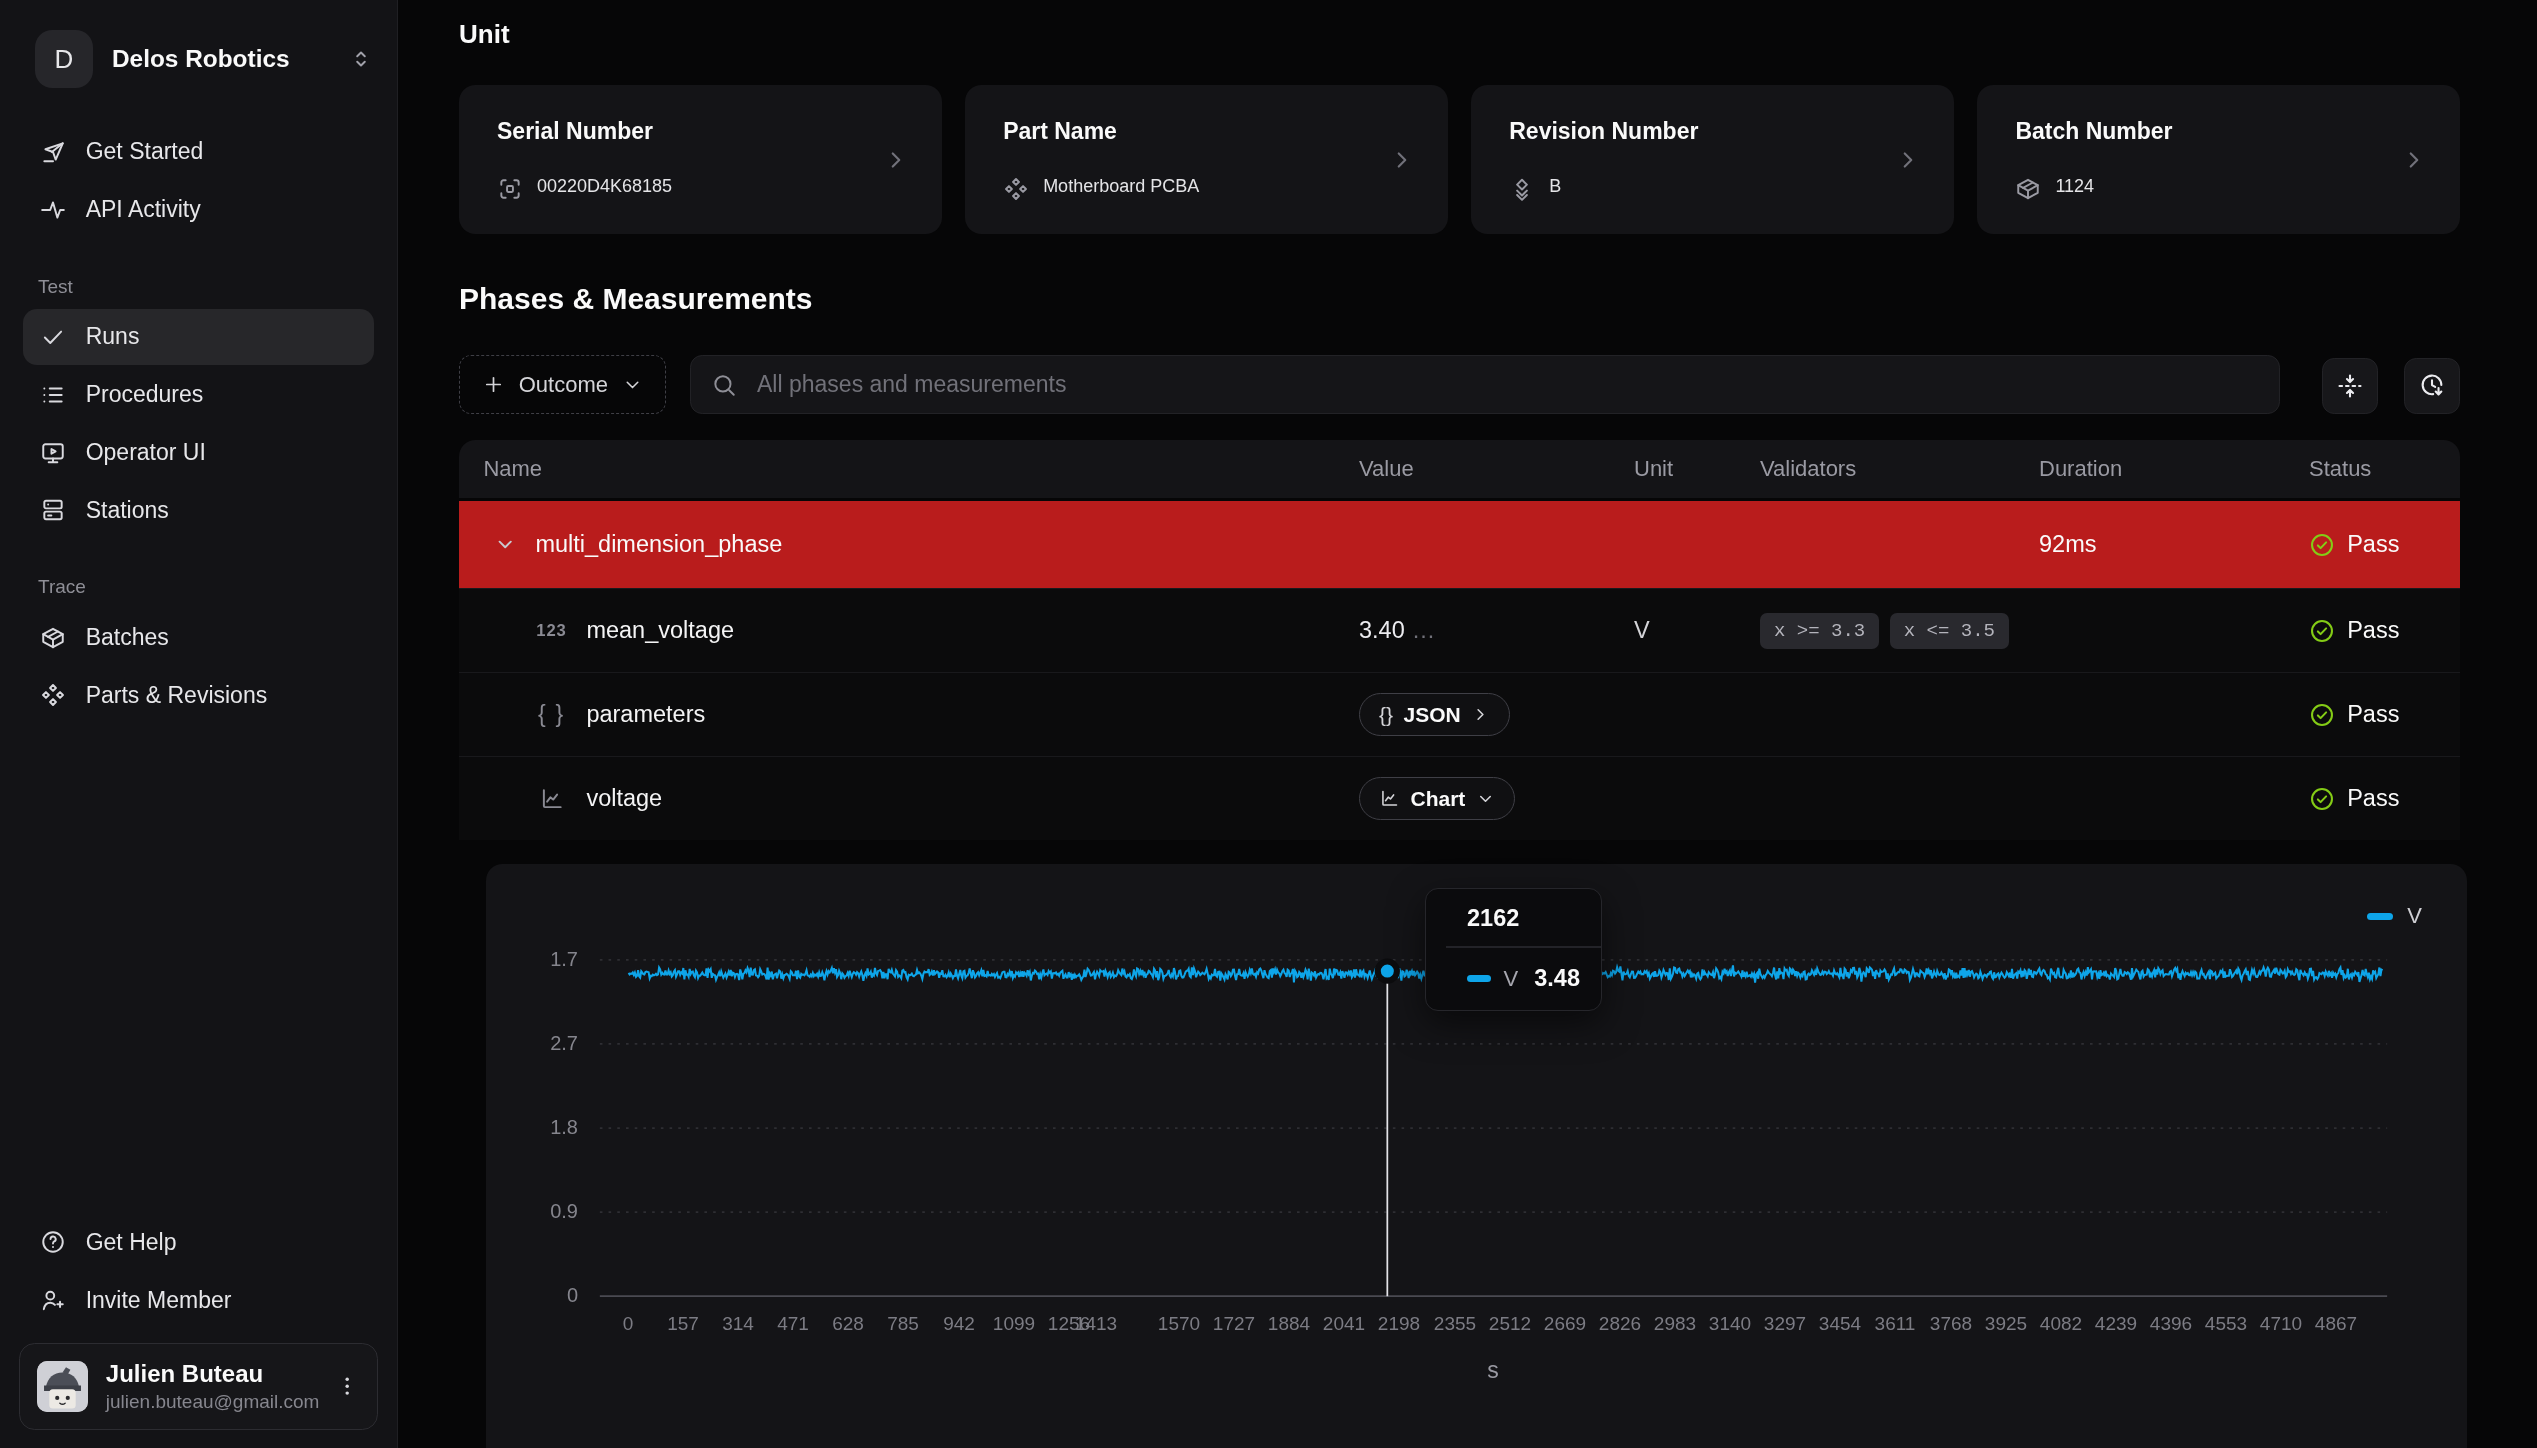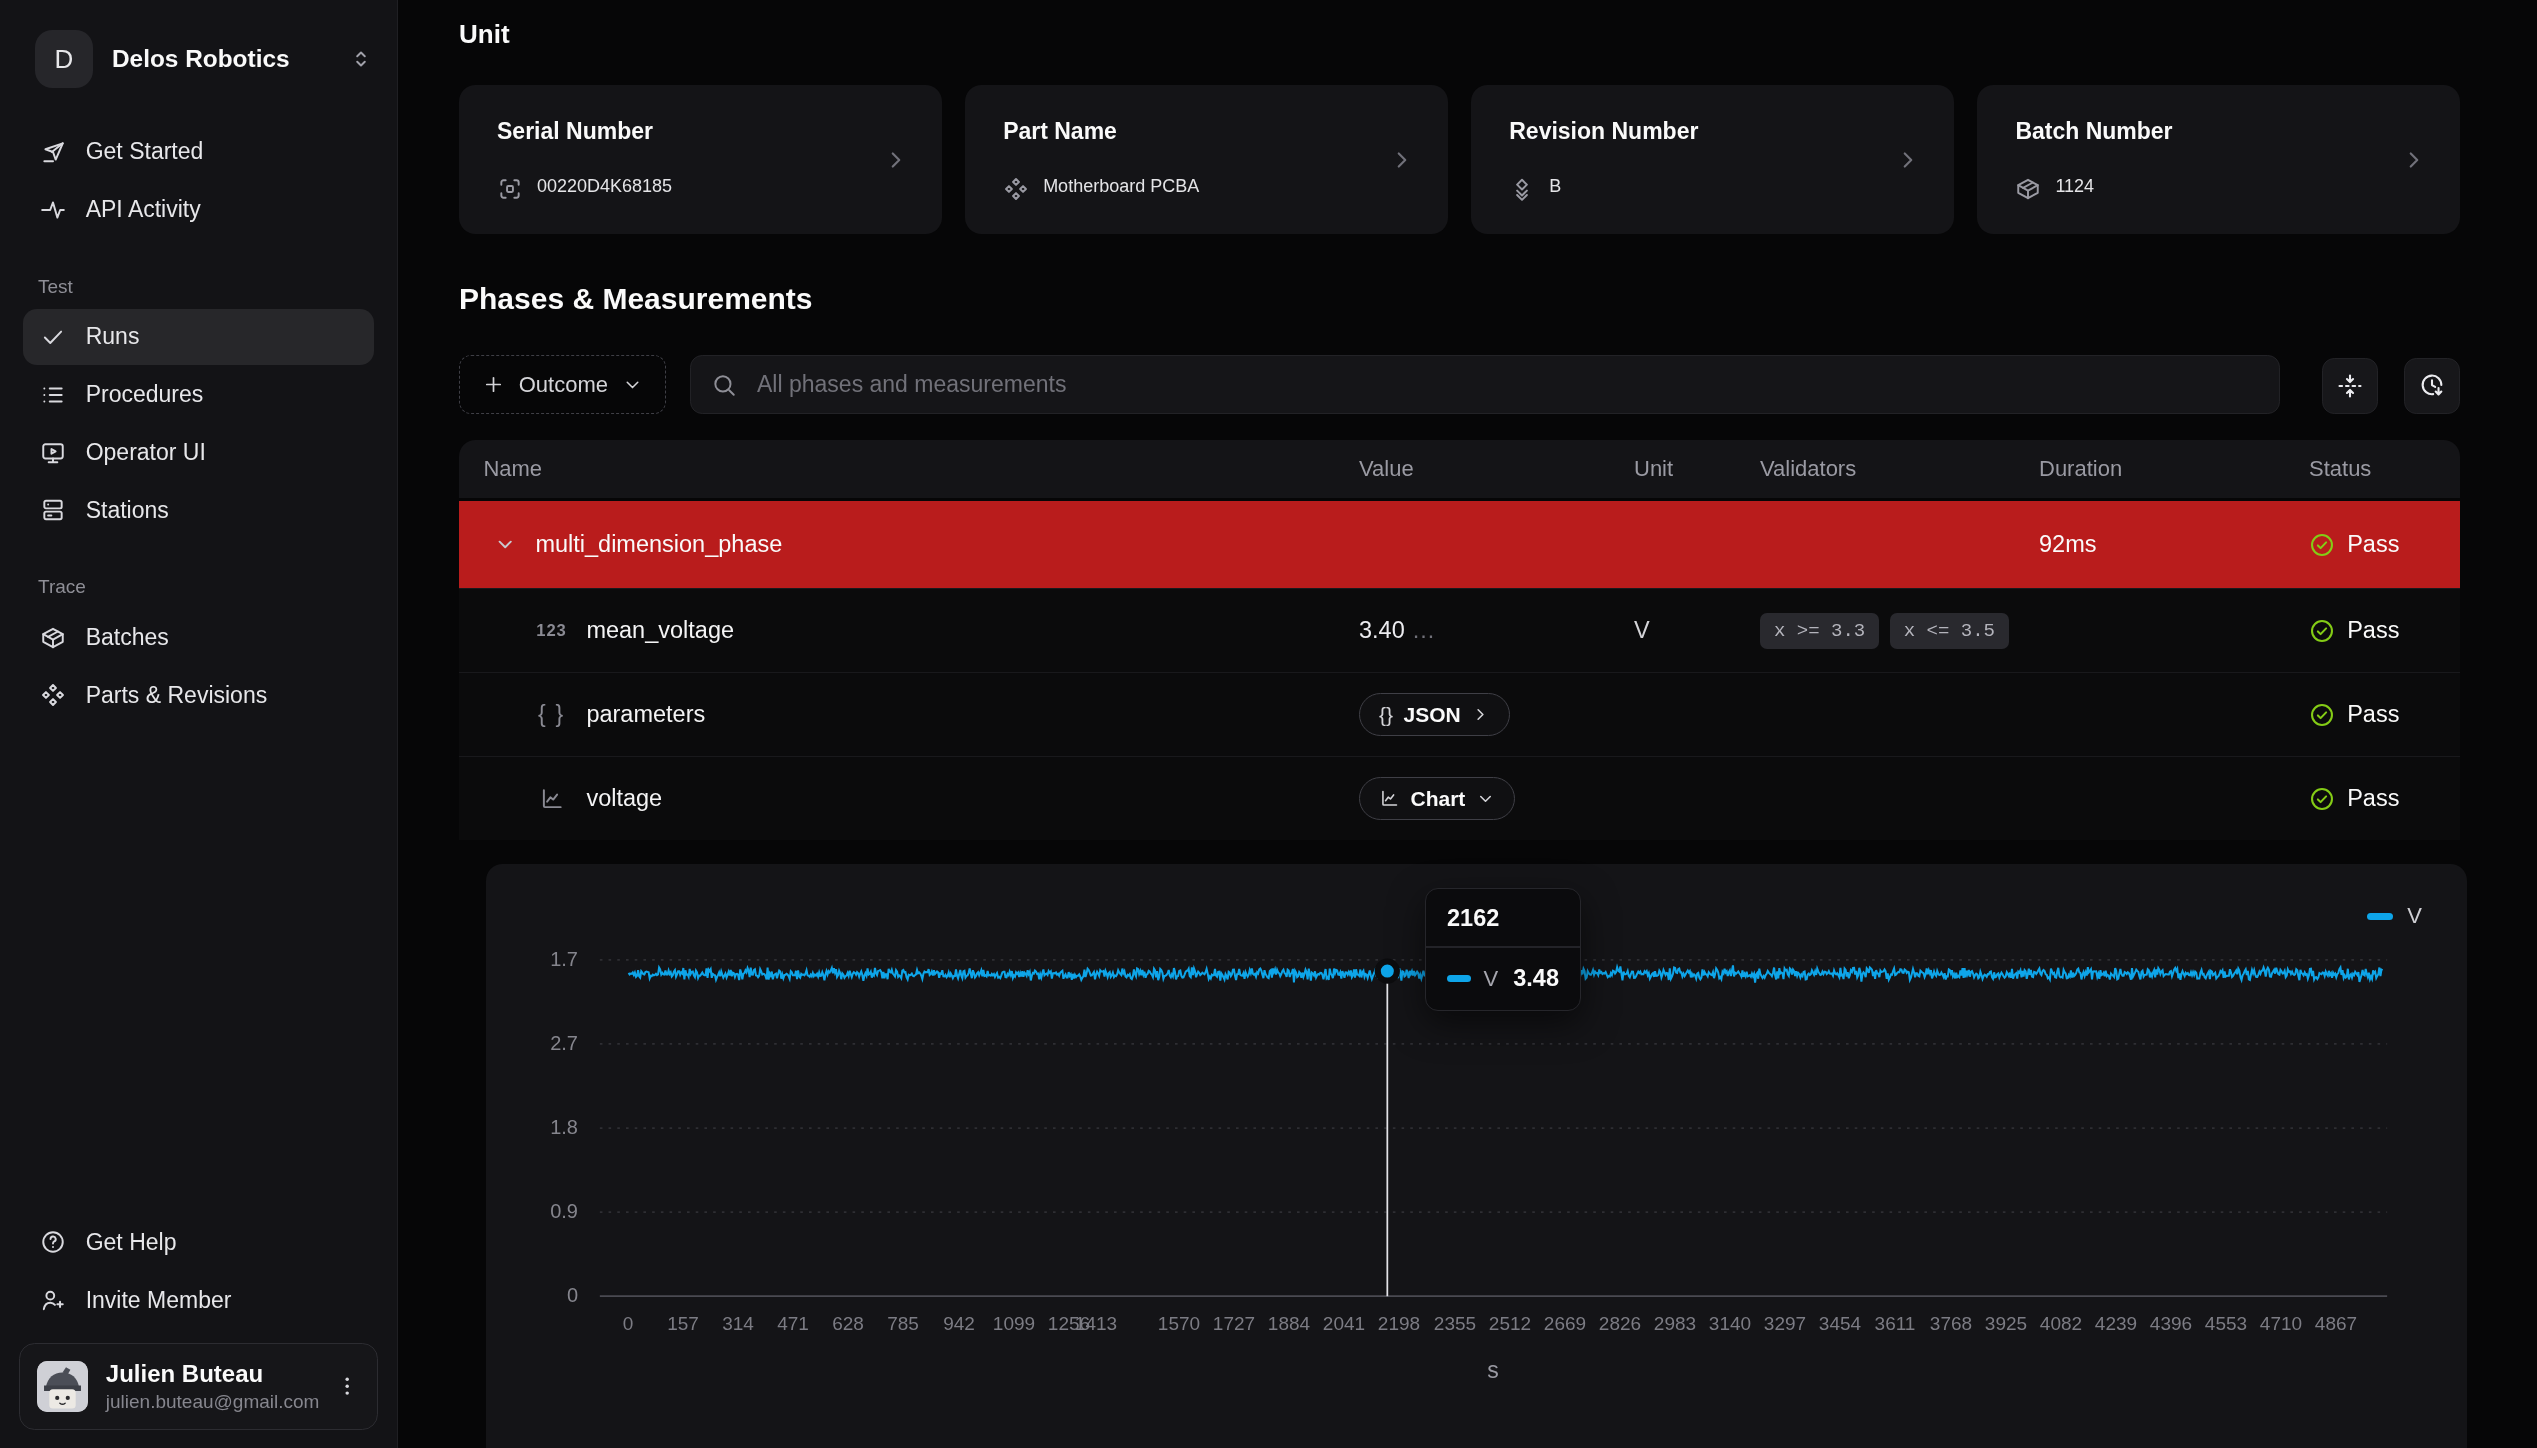--- a/index.html
+++ b/index.html
@@ -77,21 +77,21 @@
   .chart-panel { position:absolute; left:486px; top:864px; width:1981px; height:610px; background:#141417; border-radius:16.6px; }
   .legend { position:absolute; top:39px; right:45px; display:flex; align-items:center; gap:14px; }
   .legend-dash { width:26px; height:7px; border-radius:3.5px; background:#0ea5e9; }
   .legend-label { font-size:22px; color:#cfcfd4; }
   #chart-svg { position:absolute; left:0; top:0; }
   .y-tick { position:absolute; right:0; width:92px; text-align:right; font-size:20px; color:#85858d; }
   .y-labels { position:absolute; left:0; top:0; width:92px; height:100%; }
   .x-ticks { position:absolute; left:0; top:0; width:100%; height:100%; pointer-events:none; }
   .x-tick { position:absolute; top:449px; width:78px; text-align:center; font-size:19px; color:#7c7c84; }
   .x-axis-label { position:absolute; left:972px; top:493px; width:70px; text-align:center; font-size:23px; color:#9a9aa3; }
-  .tooltip { position:absolute; left:939px; top:24.4px; width:156px; background:#0b0b0d; border:1.7px solid #26262b; border-radius:13px; box-shadow:0 12.2px 35px rgba(0,0,0,.55); z-index:5; }
+  .tooltip { position:absolute; left:939px; top:24.4px; width:177px; background:#0b0b0d; border:1.7px solid #26262b; border-radius:13px; box-shadow:0 12.2px 35px rgba(0,0,0,.55); z-index:5;padding-left:20px; }
   .tt-title { padding:15.7px 21px 14px 21px; font-size:23.5px; font-weight:600; color:#fafafa; }
   .tt-div { height:1.7px; background:#232328; }
   .tt-row { display:flex; align-items:center; gap:12.2px; padding:17.4px 21px; }
   .tt-dash { width:24.4px; height:7px; border-radius:3.5px; background:#0ea5e9; }
   .tt-series { font-size:22px; color:#a6a6ae; }
   .tt-value { margin-left:auto; font-size:23.5px; font-weight:600; color:#fafafa; }
 </style>
 </head>
 <body>
 

